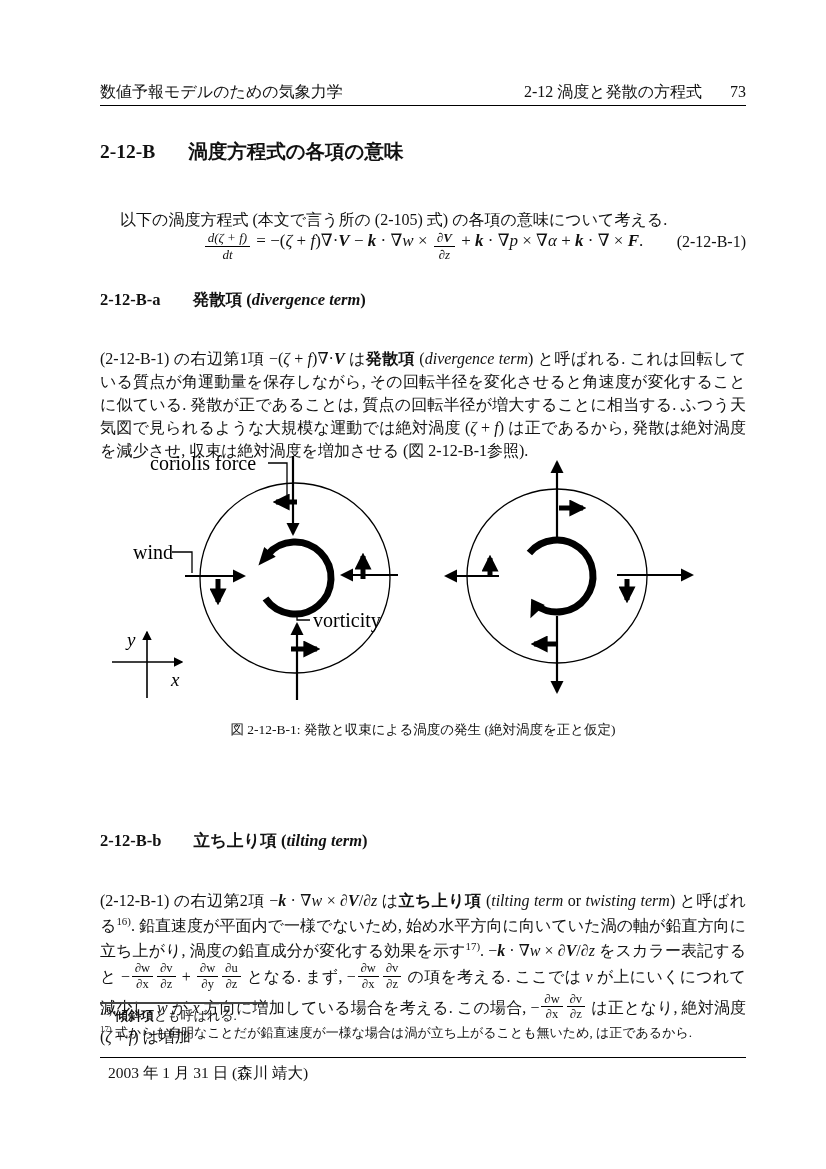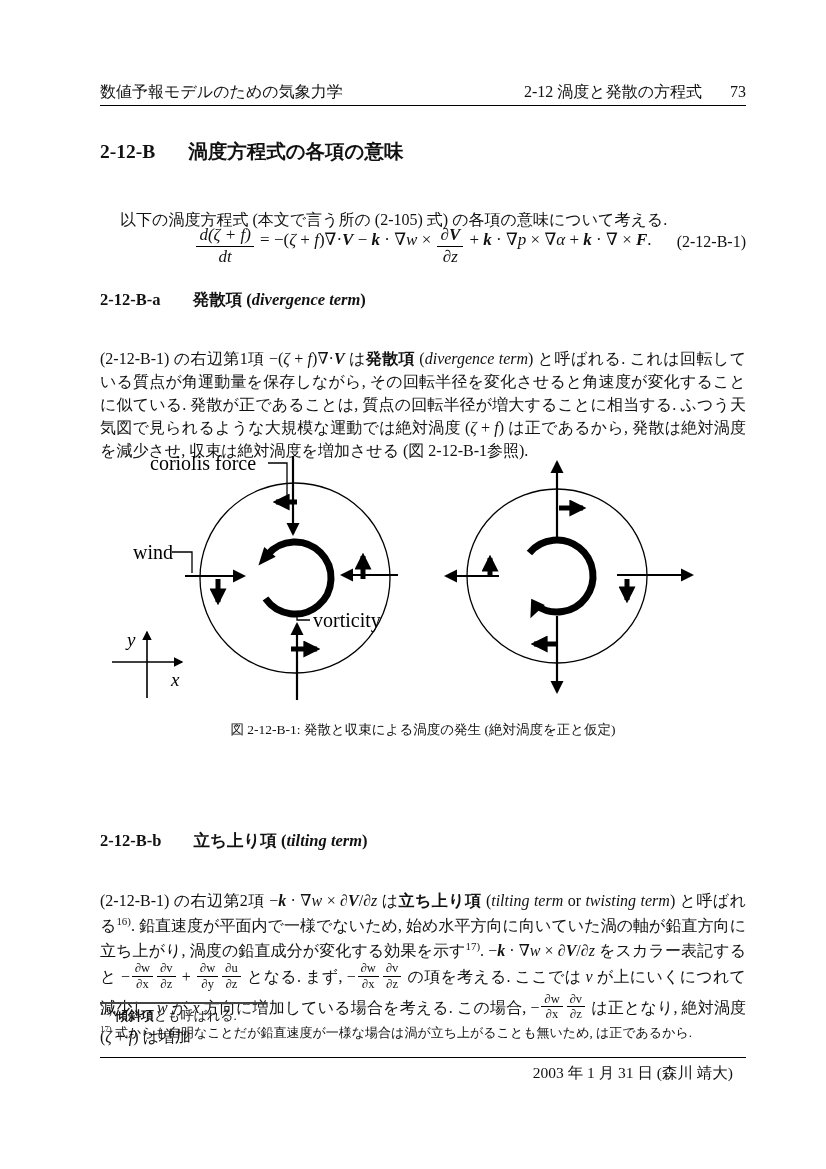--- a/index.html
+++ b/index.html
@@ -26,36 +26,36 @@
   .para-b{top:872px;line-height:25px;}
   .it{font-style:italic;}
   .bf{font-weight:bold;}
   .bfit{font-weight:bold;font-style:italic;}
   .sup{vertical-align:super;font-size:0.68em;line-height:0;}
   
   .frac{display:inline-block;vertical-align:middle;text-align:center;line-height:1.18;
         margin:0 2px;font-size:12.5px;transform:translateY(-2px);}
   .frac .num{display:block;padding:0 3px;border-bottom:1.2px solid #000;}
   .frac .den{display:block;padding:0 3px;}
-  .frac.big{font-size:17px;margin-top:12px;}
+  .frac.big{font-size:13px;margin-top:12px;}
   
   .eq{top:216px;left:100px;width:646px;height:52px;display:flex;align-items:center;
       justify-content:center;font-size:17px;}
   .eq-no{position:absolute;right:0;top:50%;transform:translateY(-50%);font-size:16px;}
   
   .figure{top:448px;left:100px;width:650px;height:270px;}
   .caption{top:721px;left:100px;width:646px;text-align:center;font-size:13.5px;}
   .sub-a{top:289px;}
   .sub-b{top:830px;}
   
   .fn-rule{top:1002px;left:100px;width:167px;border-top:2px solid #444;}
   .footnotes{top:1008px;left:100px;width:646px;font-size:13px;line-height:16.5px;}
   
   .f-rule{top:1057px;left:100px;width:646px;border-top:1.2px solid #000;}
-  .date{top:1063px;left:87px;width:646px;text-align:right;font-size:15.5px;}
+  .date{top:1063px;left:108px;width:646px;text-align:left;font-size:15.5px;}
   svg text{font-family:"Liberation Serif","DejaVu Serif",serif;}
 </style>
 </head>
 <body>
 
 <div class="page">
 
   <div class="abs header">
     <span>数値予報モデルのための気象力学</span>
     <span>

